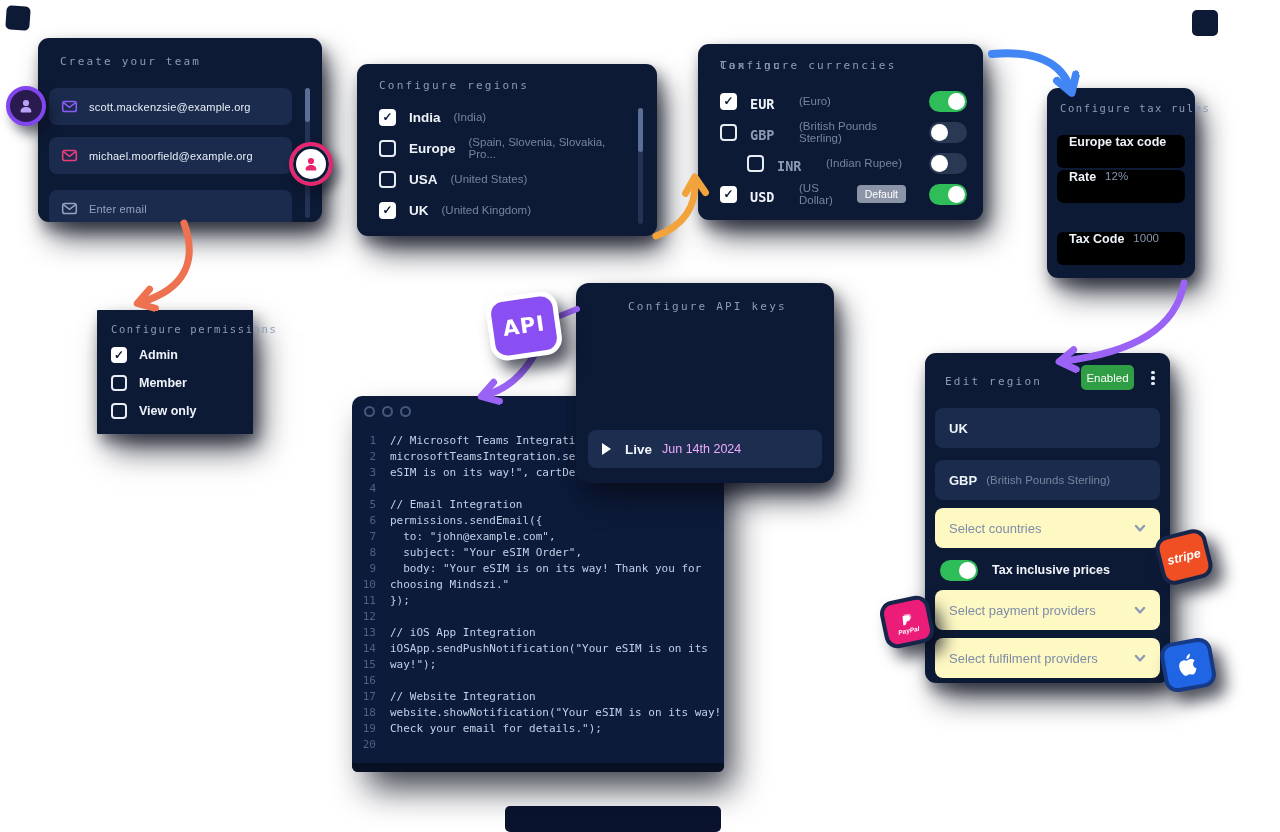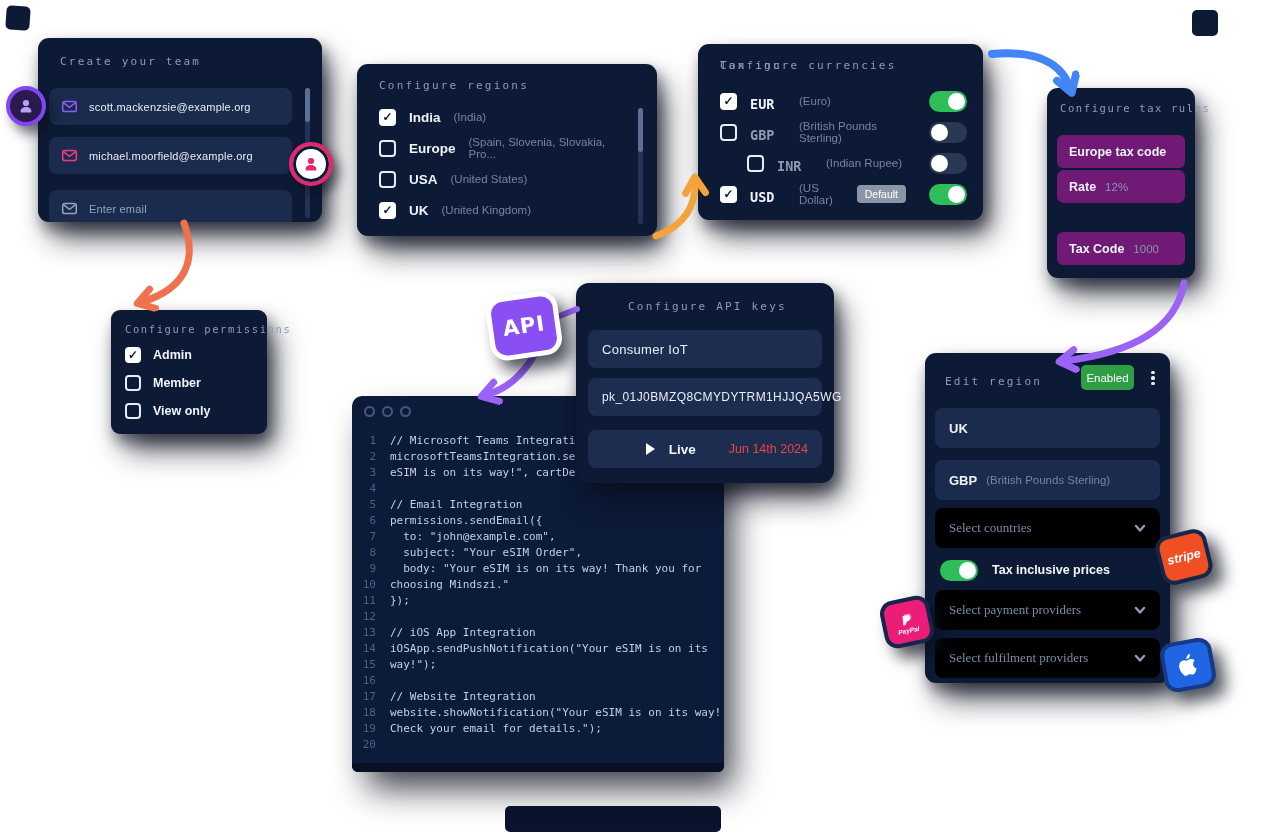--- a/index.html
+++ b/index.html
@@ -62,39 +62,39 @@
   .currencies .tax-col{position:absolute;right:20px;top:15px;}
   .crow{position:absolute;left:22px;right:16px;height:30px;display:flex;align-items:center;gap:13px;}
   .crow .code{font-size:13.5px;font-weight:bold;color:#eef3fa;width:36px;}
   .crow .cb:empty ~ .code{color:#8d9ab3;}
   .crow .cdetail{font-size:11.5px;color:#76849e;flex:1;}
   .dbadge{background:#8b95a7;color:#fff;font-size:10.5px;border-radius:4px;padding:3px 8px;margin-right:10px;}
   .dbadge:empty{display:none;}
   
   .tax{left:1047px;top:88px;width:148px;height:190px;}
   .tax .panel-title{position:absolute;left:13px;top:14px;font-size:10.5px;letter-spacing:1.6px;}
-  .tfield{position:absolute;left:10px;width:128px;height:33px;border-radius:6px;background:#701a75;
-    display:flex;align-items:center;padding:0 12px;box-sizing:border-box;gap:9px;}
+  .tfield{position:absolute;left:10px;width:128px;height:33px;border-radius:6px;background:#000000;
+    display:flex;align-items:flex-start;padding:0 12px;box-sizing:border-box;gap:9px;}
   .tfield .lbl{font-size:12.5px;font-weight:bold;color:#eef3fa;white-space:nowrap;}
   .tfield .v{font-size:11.5px;color:#8796b0;}
   
-  .perm{left:111px;top:310px;width:156px;height:124px;border-radius:9px;}
+  .perm{left:97px;top:310px;width:156px;height:124px;border-radius:1px;}
   .perm .panel-title{position:absolute;left:14px;top:13px;font-size:10.5px;letter-spacing:1.6px;}
   .prow{position:absolute;left:14px;right:10px;height:26px;display:flex;align-items:center;gap:12px;}
   .prow .plabel{font-size:12.5px;font-weight:bold;color:#eef3fa;}
   
   .apikeys{left:576px;top:283px;width:258px;height:200px;border-radius:13px;z-index:30;}
   .apikeys .panel-title{position:absolute;left:20px;top:17px;margin-left:32px;}
   .afield{position:absolute;left:12px;width:234px;height:38px;border-radius:8px;background:#1c2d50;
     display:flex;align-items:center;padding:0 14px;box-sizing:border-box;gap:10px;}
   .afield .av{font-size:13px;color:#e9eef7;letter-spacing:.3px;}
   .afield .key{font-size:12px;letter-spacing:.4px;}
   .play{width:0;height:0;border-left:9px solid #fff;border-top:6px solid transparent;border-bottom:6px solid transparent;flex:none;}
   .live{font-size:13.5px;font-weight:bold;color:#f2f5fb;margin-left:4px;}
-  .kdate{font-size:12.5px;color:#ef4444;margin-left:23px;}
+  .kdate{font-size:12.5px;color:#f0abfc;}
   
   .editor{
     position:absolute;left:352px;top:396px;width:372px;height:376px;background:#0c1b3a;
     border-radius:10px 10px 6px 6px;z-index:10;overflow:hidden;
     box-shadow:12px 20px 34px -4px rgba(10,14,28,.8);
   }
   .ebar{height:30px;display:flex;align-items:center;gap:7px;padding-left:12px;}
   .dot{width:11px;height:11px;border-radius:50%;border:2px solid #45587b;box-sizing:border-box;}
   .code{counter-reset:ln;padding-top:6px;font-family:"DejaVu Sans Mono",monospace;font-size:11px;}
   .cl{height:16px;display:flex;align-items:center;counter-increment:ln;}
@@ -106,21 +106,21 @@
   .editregion{left:925px;top:353px;width:245px;height:330px;z-index:40;}
   .editregion .panel-title{position:absolute;left:20px;top:22px;}
   .status-badge{position:absolute;left:156px;top:12px;width:53px;height:25px;border-radius:5px;background:#2f9e44;
     color:#fff;font-size:11.5px;display:flex;align-items:center;justify-content:center;}
   .kebab{position:absolute;left:221px;top:13px;width:14px;height:24px;display:flex;flex-direction:column;align-items:center;justify-content:center;gap:2.5px;}
   .kebab i{width:3.2px;height:3.2px;border-radius:50%;background:#e7ecf5;}
   .efield{position:absolute;left:10px;width:225px;height:40px;border-radius:8px;background:#1a2b4d;
     display:flex;align-items:center;padding:0 14px;box-sizing:border-box;gap:9px;}
   .efield .ev{font-size:13px;font-weight:bold;color:#eef3fa;}
   .efield .ed{font-size:11.5px;color:#76849e;}
-  .eselect{background:#000000;font-family:Liberation Serif, serif;}
+  .eselect{background:#fef9c3;}
   .eselect .ph{font-size:13px;color:#7e8ca8;flex:1;font-weight:normal;}
   .chev{width:12px;height:12px;flex:none;}
   .trow{position:absolute;left:15px;height:24px;display:flex;align-items:center;gap:14px;}
   .trow .tlabel{font-size:12.5px;font-weight:bold;color:#f2f5fb;}
   
   .sticker{position:absolute;box-sizing:border-box;z-index:60;display:flex;align-items:center;justify-content:center;
     box-shadow:8px 12px 16px rgba(10,14,28,.7);}
   .api-badge{left:488px;top:294px;width:72px;height:64px;border-radius:17px;background:#8a4ff2;border:5px solid #ffffff;
     transform:rotate(-8deg);color:#fff;font-weight:bold;font-size:21px;letter-spacing:1px;font-family:"DejaVu Sans",sans-serif;}
   .stripe-badge{left:1158px;top:532px;width:52px;height:50px;border-radius:13px;background:#f04e23;border:4px solid #15264a;
@@ -372,27 +372,21 @@
     <span class="plabel">Member</span>
   </div>
   <div class="prow" style="top:88px;">
     <span class="cb small"></span>
     <span class="plabel">View only</span>
   </div>
 </div>
 
 <div class="panel apikeys">
   <div class="panel-title">Configure API keys</div>
-  <div class="afield" style="top:47px;">
-    <span class="av">Consumer IoT</span>
-  </div>
-  <div class="afield" style="top:95px;">
-    <span class="av key">pk_01J0BMZQ8CMYDYTRM1HJJQA5WG</span>
-  </div>
-  <div class="afield" style="top:147px;justify-content:flex-end;">
+  <div class="afield" style="top:147px;">
     <span class="play"></span>
     <span class="live">Live</span>
     <span class="kdate">Jun 14th 2024</span>
   </div>
 </div>
 
 <div class="panel editregion">
   <div class="panel-title">Edit region</div>
   <div class="status-badge">Enabled</div>
   <div class="kebab">

